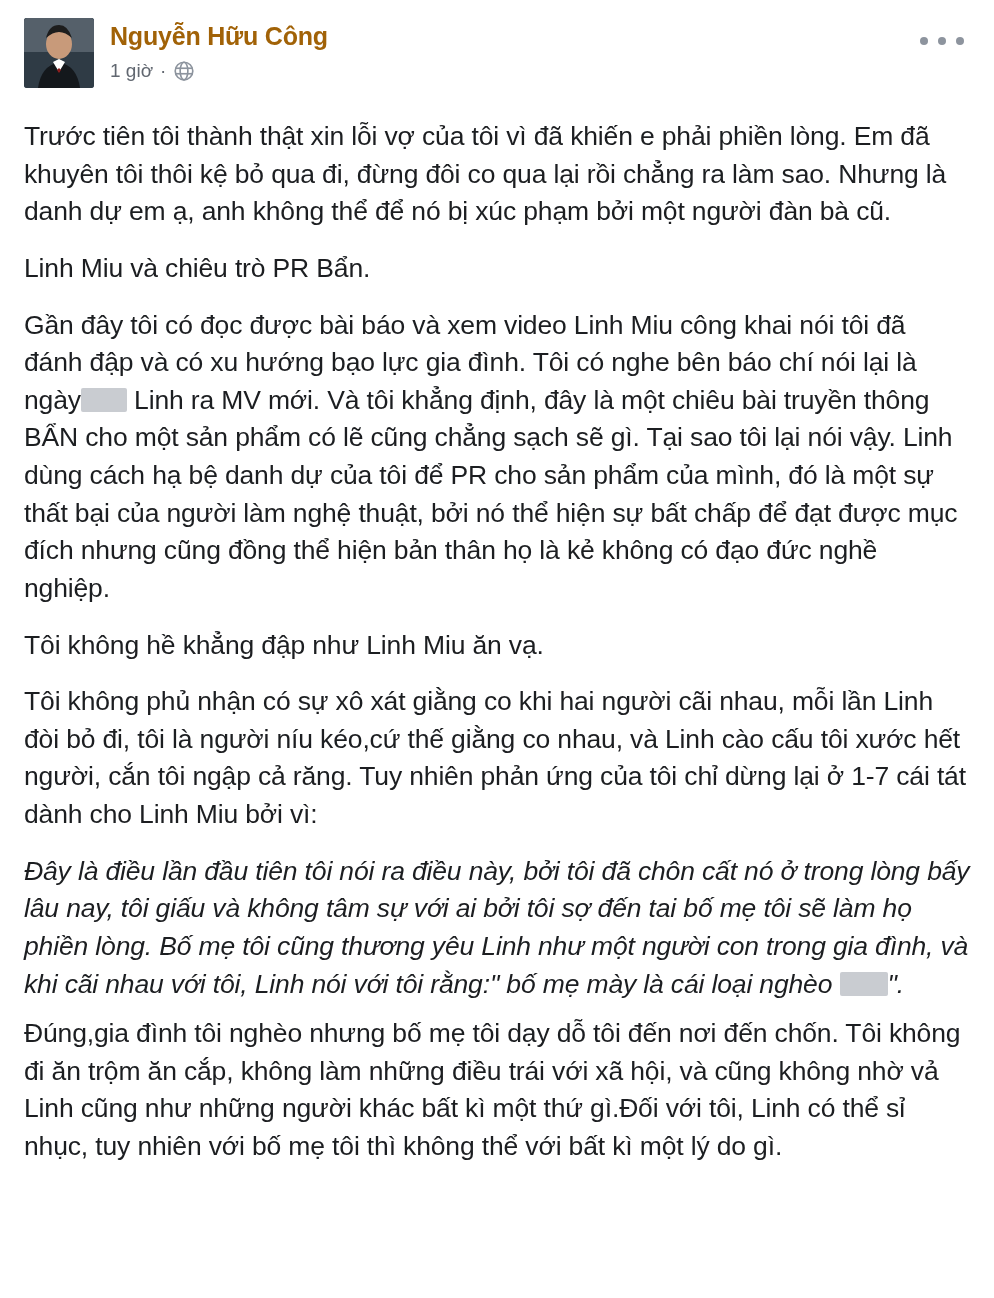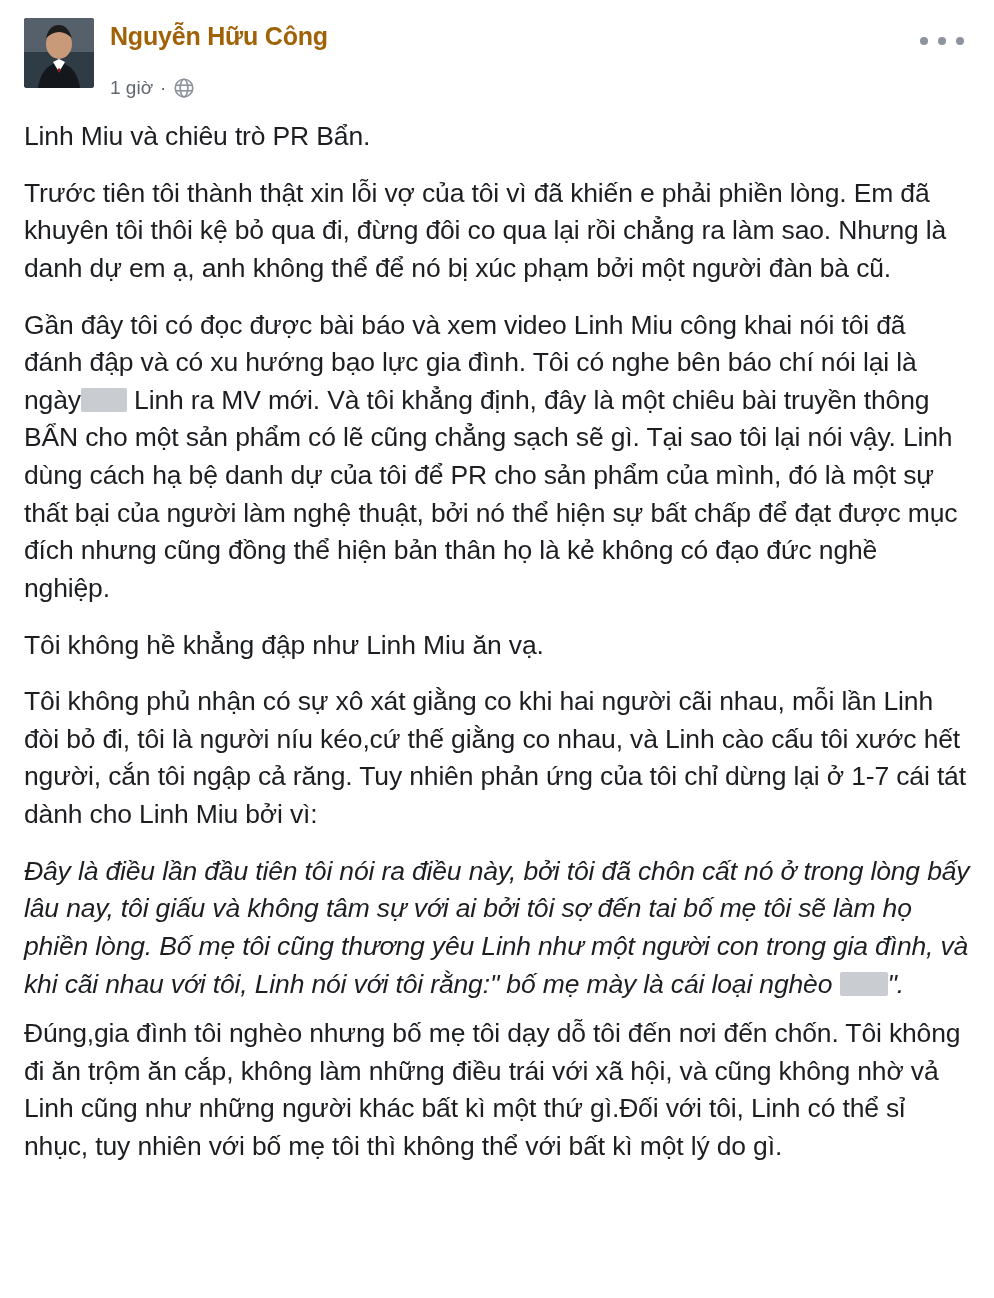--- a/index.html
+++ b/index.html
@@ -50,21 +50,21 @@
   .author-name {
     font-size: 25px;
     font-weight: bold;
     color: #a16207;
     line-height: 1.15;
     letter-spacing: -0.2px;
   }
   .meta-row {
     display: flex;
     align-items: center;
-    margin-top: 26px;
+    margin-top: 9px;
     font-size: 19px;
     color: #616770;
   }
   .timestamp {
     color: #616770;
   }
   .dot-sep {
     margin: 0 7px;
     color: #616770;
   }
@@ -156,22 +156,22 @@
     </div>
 
     <div class="more-button">
       <i></i>
       <i></i>
       <i></i>
     </div>
   </div>
 
   <div class="post-body">
+    <p>Trước tiên tôi thành thật xin lỗi vợ của tôi vì đã khiến e phải phiền lòng. Em đã khuyên tôi thôi kệ bỏ qua đi, đừng đôi co qua lại rồi chẳng ra làm sao. Nhưng là danh dự em ạ, anh không thể để nó bị xúc phạm bởi một người đàn bà cũ.</p>
     <p>Linh Miu và chiêu trò PR Bẩn.</p>
-    <p>Trước tiên tôi thành thật xin lỗi vợ của tôi vì đã khiến e phải phiền lòng. Em đã khuyên tôi thôi kệ bỏ qua đi, đừng đôi co qua lại rồi chẳng ra làm sao. Nhưng là danh dự em ạ, anh không thể để nó bị xúc phạm bởi một người đàn bà cũ.</p>
     <p><span>Gần đây tôi có đọc được bài báo và xem video Linh Miu công khai nói tôi đã đánh đập và có xu hướng bạo lực gia đình. Tôi có nghe bên báo chí nói lại là ngày</span><span class="redacted w1"></span> <span>Linh ra MV mới. Và tôi khẳng định, đây là một chiêu bài truyền thông BẨN cho một sản phẩm có lẽ cũng chẳng sạch sẽ gì. Tại sao tôi lại nói vậy. Linh dùng cách hạ bệ danh dự của tôi để PR cho sản phẩm của mình, đó là một sự thất bại của người làm nghệ thuật, bởi nó thể hiện sự bất chấp để đạt được mục đích nhưng cũng đồng thể hiện bản thân họ là kẻ không có đạo đức nghề nghiệp.</span></p>
     <p>Tôi không hề khẳng đập như Linh Miu ăn vạ.</p>
     <p>Tôi không phủ nhận có sự xô xát giằng co khi hai người cãi nhau, mỗi lần Linh đòi bỏ đi, tôi là người níu kéo,cứ thế giằng co nhau, và Linh cào cấu tôi xước hết người, cắn tôi ngập cả răng. Tuy nhiên phản ứng của tôi chỉ dừng lại ở 1-7 cái tát dành cho Linh Miu bởi vì:</p>
     <p class="tight"><span>Đây là điều lần đầu tiên tôi nói ra điều này, bởi tôi đã chôn cất nó ở trong lòng bấy lâu nay, tôi giấu và không tâm sự với ai bởi tôi sợ đến tai bố mẹ tôi sẽ làm họ phiền lòng. Bố mẹ tôi cũng thương yêu Linh như một người con trong gia đình, và khi cãi nhau với tôi, Linh nói với tôi rằng:" bố mẹ mày là cái loại nghèo</span> <span class="redacted w2"></span><span>".</span></p>
     <p>Đúng,gia đình tôi nghèo nhưng bố mẹ tôi dạy dỗ tôi đến nơi đến chốn. Tôi không đi ăn trộm ăn cắp, không làm những điều trái với xã hội, và cũng không nhờ vả Linh cũng như những người khác bất kì một thứ gì.Đối với tôi, Linh có thể sỉ nhục, tuy nhiên với bố mẹ tôi thì không thể với bất kì một lý do gì.</p>
   </div>
 
 </div>
 
 </body></html>

